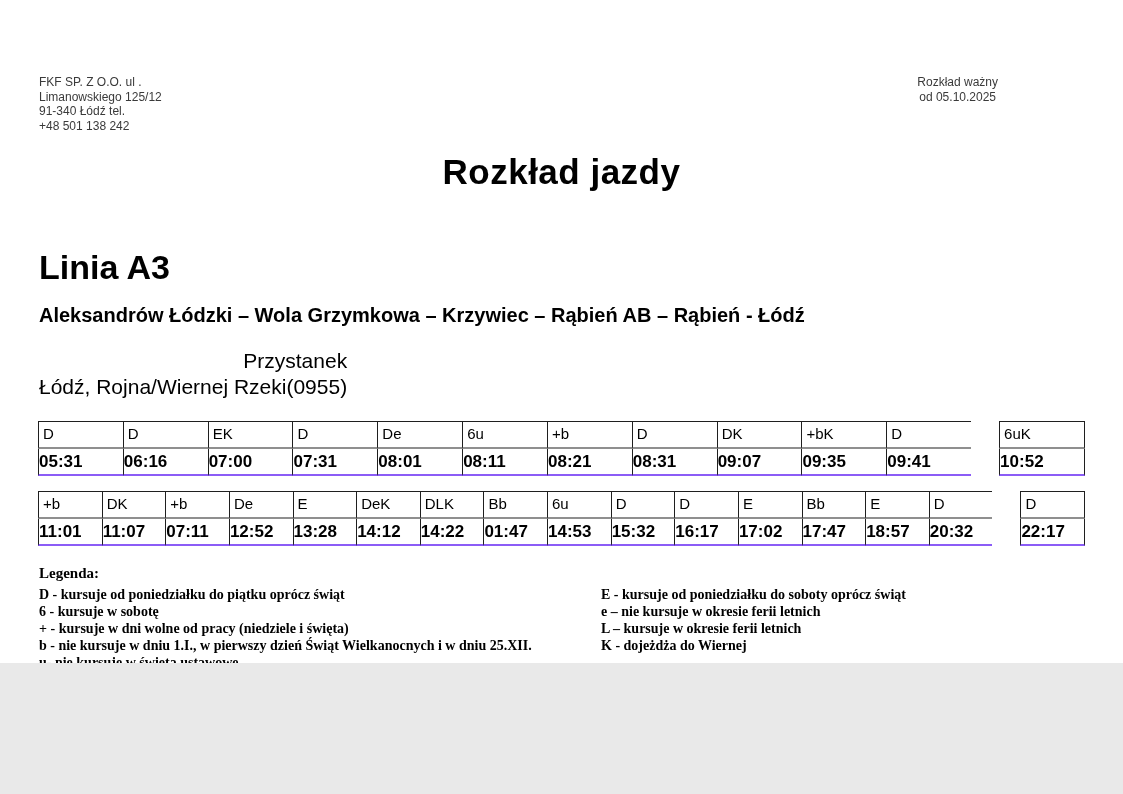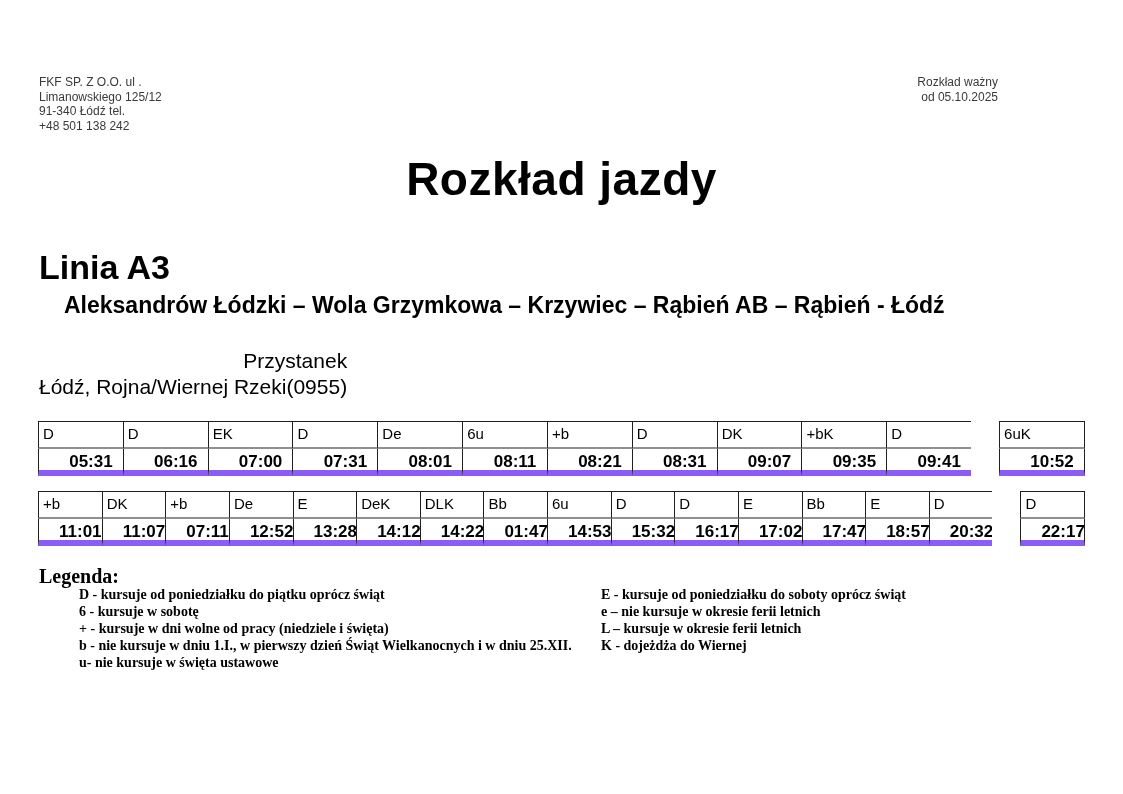--- a/index.html
+++ b/index.html
@@ -1,48 +1,48 @@
 <!DOCTYPE html>
 <html lang="pl"><head>
 <meta charset="utf-8">
 <style>
   * { margin:0; padding:0; box-sizing:border-box; }
   html,body { background:#e9e9e9; }
   .page {
     position:relative;
-    width:1123px; height:794px;
+    width:1123px; height:663px;
     margin:0 auto;
     background:#ffffff;
     font-family:"Liberation Sans", sans-serif;
     color:#000;
     overflow:hidden;
   }
   
   .company {
     position:absolute; left:39px; top:75px;
     font-size:12px; line-height:14.6px; color:#3a3a3a;
   }
   .validity {
     position:absolute; right:125px; top:75px;
     font-size:12px; line-height:14.6px; color:#3a3a3a;
-    text-align:right;
+    text-align:center;
   }
   
   .main-title {
     position:absolute; left:0; top:152px; width:100%;
     text-align:center;
-    font-size:46px; font-weight:bold; letter-spacing:0.5px;
+    font-size:35px; font-weight:bold; letter-spacing:0.5px;
   }
   .line-title {
     position:absolute; left:39px; top:248px;
     font-size:34px; font-weight:bold;
   }
   .route {
-    position:absolute; left:39px; top:292px;
-    font-size:23px; font-weight:bold; white-space:nowrap;margin-left:25px;
+    position:absolute; left:39px; top:304px;
+    font-size:20px; font-weight:bold; white-space:nowrap;
   }
   .stop-block {
     position:absolute; left:39px; top:348px;
     font-size:21px; line-height:26px;text-align:right;
   }
   
   .timetable {
     position:absolute; left:38px; width:1047px;
   }
   .t1 { top:421px; }
@@ -56,37 +56,37 @@
   .tt-row .cell:last-child { border-right:1px solid #1f1f1f;margin-left:28px; }
   .head-row .cell {
     height:28px;
     border-top:1px solid #1f1f1f;
     border-bottom:2px solid #8f8f8f;
     font-size:15px;
     padding:3px 0 0 4px;
   }
   .time-row .cell {
     height:27px;
-    border-bottom:6px solid #8b5cf6;
+    border-bottom:2px solid #8b5cf6;
     font-size:17px; font-weight:bold;
-    text-align:center; line-height:26px;padding-left:20px;
+    text-align:left; line-height:26px;
   }
   
   .legend-title {
     position:absolute; left:39px; top:565px;
     font-family:"Liberation Serif", serif;
-    font-size:20px; font-weight:bold;
+    font-size:15px; font-weight:bold;
   }
   .legend-col {
     position:absolute; top:586px;
     font-family:"Liberation Serif", serif;
     font-size:14px; font-weight:bold; line-height:17px;
     white-space:nowrap;
   }
-  .legend-col.left  { left:39px;margin-left:40px;  }
+  .legend-col.left  { left:39px;  }
   .legend-col.right { left:601px; }
 </style>
 </head>
 <body>
 
 <div class="page">
 
   <div class="company">
       <div>FKF SP. Z O.O. ul .</div>
       <div>Limanowskiego 125/12</div>

